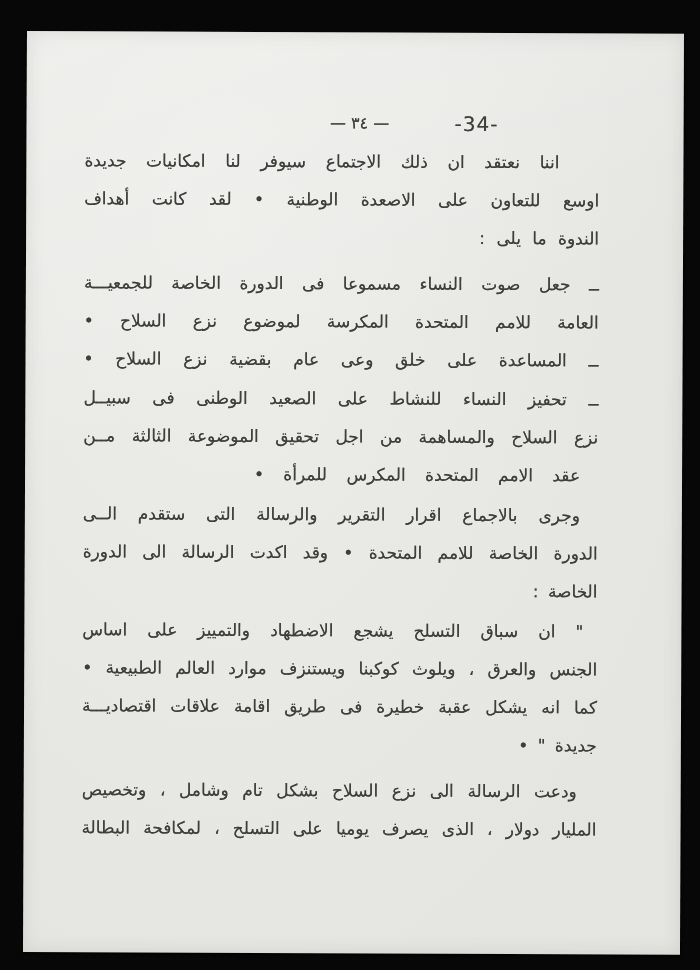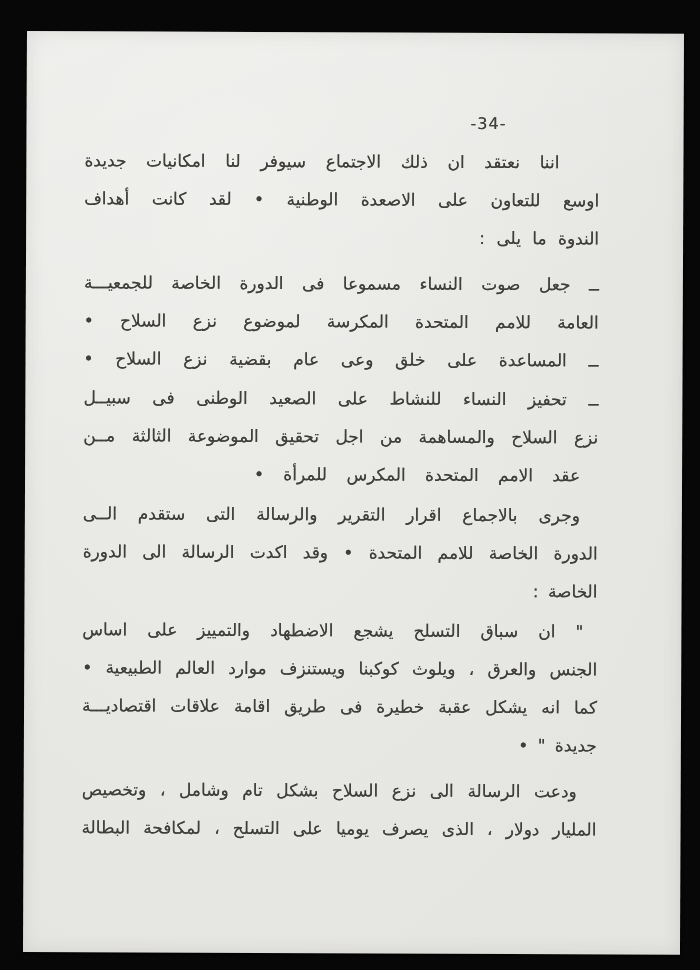--- a/index.html
+++ b/index.html
@@ -51,25 +51,25 @@
     position: absolute;
     left: 220px; top: 0;
     width: 110px; height: 38px;
     line-height: 38px;
     text-align: center;
     letter-spacing: 2px;
     font-size: 16px;
   }
   .pg-lat {
     position: absolute;
-    left: 386px; top: 0;
+    left: 362px; top: 0;
     width: 60px; height: 38px;
     line-height: 38px;
-    text-align: left;
-    font-size: 16px;
+    text-align: center;
+    font-size: 20px;
     letter-spacing: 1px;
   }
   .line {
     height: 38px;
     line-height: 38px;
     white-space: nowrap;
   }
   .line.justify {
     white-space: normal;
     text-align: justify;
@@ -80,20 +80,21 @@
     text-align-last: right;
   }
 </style>
 </head>
 <body>
 
 <div class="scan">
   <div class="paper">
     <div class="content">
       <div class="header-row">
+        <span class="pg-ar">— ٣٤ —</span>
         <span class="pg-lat">-34-</span>
       </div>
       <div id="lines">
           <div class="line justify" style="text-indent: 40px;">اننا نعتقد ان ذلك الاجتماع سيوفر لنا امكانيات جديدة</div>
           <div class="line justify">اوسع للتعاون على الاصعدة الوطنية • لقد كانت أهداف</div>
           <div class="line right" style="word-spacing: 6px;">الندوة ما يلى :</div>
           <div class="line justify" style="margin-top: 8px;">ــ  جعل صوت النساء مسموعا فى الدورة الخاصة للجمعيـــة</div>
           <div class="line justify">العامة للامم المتحدة المكرسة لموضوع نزع السلاح •</div>
           <div class="line justify">ــ  المساعدة على خلق وعى عام بقضية نزع السلاح •</div>
           <div class="line justify" style="margin-top: 1px;">ــ  تحفيز النساء للنشاط على الصعيد الوطنى فى سبيــل</div>

